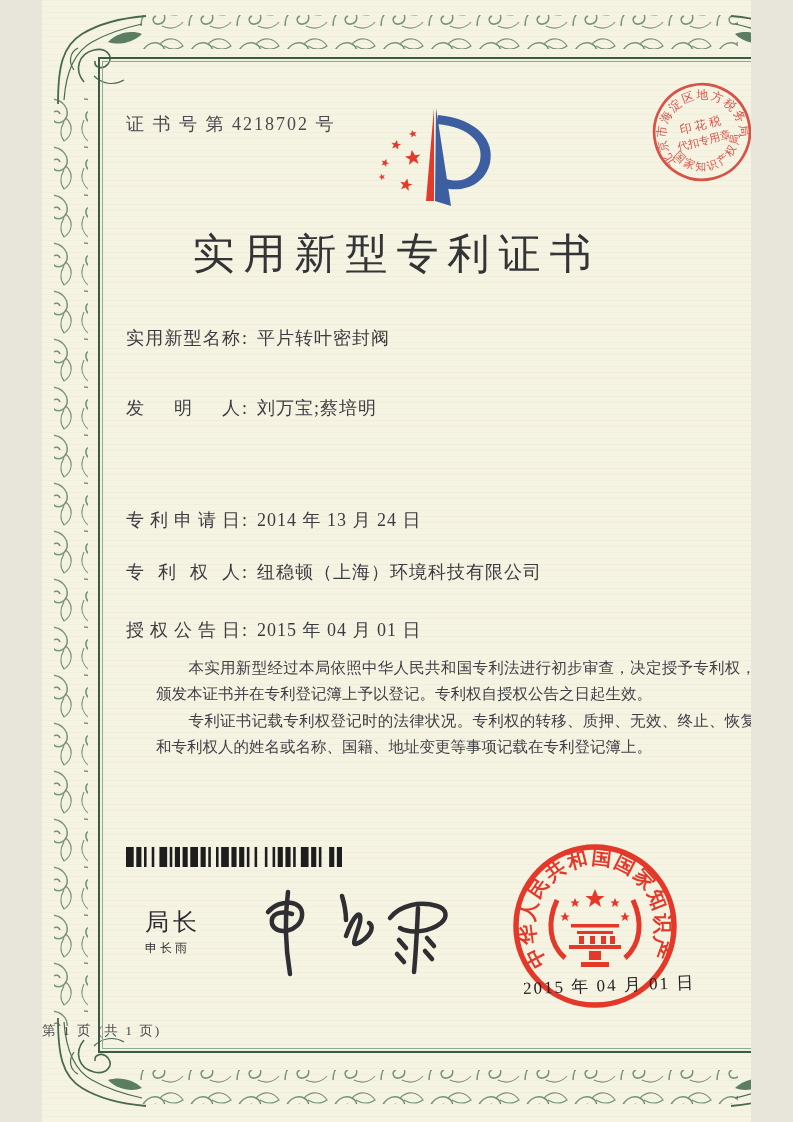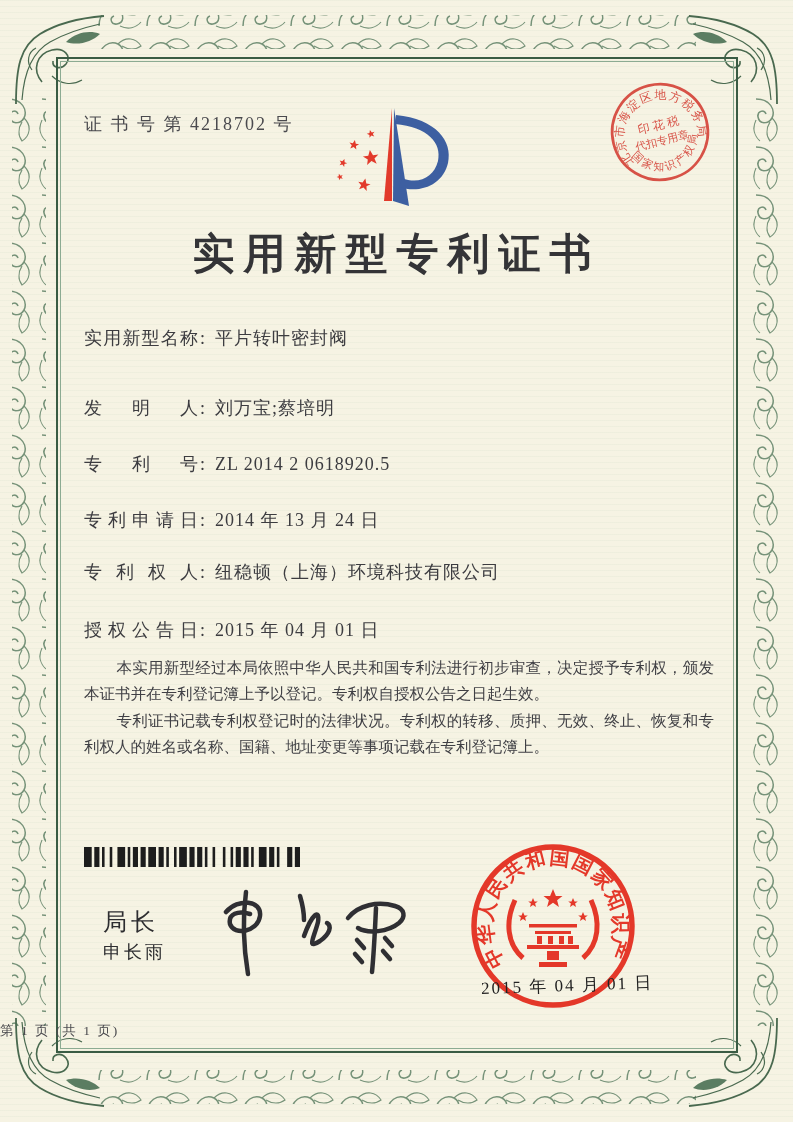--- a/index.html
+++ b/index.html
@@ -1,18 +1,18 @@
 <!DOCTYPE html>
 <html><head>
 <meta charset="utf-8">
 <style>
   * { margin:0; padding:0; box-sizing:border-box; }
   html,body { background:#e8e6da; }
   .page {
-    position:relative; width:793px; height:1122px; margin:0 auto;
+    position:relative; width:709px; height:1122px; margin:0 auto;
     background:#f6f3e3;
     background-image:repeating-linear-gradient(180deg,
       rgba(120,170,130,0.06) 0px, rgba(120,170,130,0.06) 1px,
       transparent 1px, transparent 6px);
     overflow:hidden;
     font-family:"Liberation Serif","DejaVu Serif",serif;
     color:#3d3d40;
   }
   .bg-svg { position:absolute; inset:0; z-index:0; }
   .frame {
@@ -26,40 +26,40 @@
     position:absolute; left:84px; top:112px;
     font-size:18px; letter-spacing:2px; color:#4a4a4e;
   }
   .logo { position:absolute; left:330px; top:101px; width:132px; height:114px; }
   .tax-stamp {
     position:absolute; left:608px; top:80px; width:104px; height:104px;
     transform:rotate(-14deg); opacity:.92;
   }
   .title {
     position:absolute; left:0; top:226px; width:100%;
-    text-align:center; font-size:42px; font-weight:bold;
+    text-align:center; font-size:42px; font-weight:normal;
     letter-spacing:9px; color:#343437;
   }
   .field-row { position:absolute; left:84px; font-size:18px; color:#3c3c40; white-space:nowrap; }
   .flabel { display:inline-block; width:114px; text-align:justify; text-align-last:justify; }
   .fcolon { margin:0 10px 0 2px; }
   .fvalue { letter-spacing:1px; }
   .row0{top:326px}.row1{top:396px}.row2{top:452px}.row3{top:508px}.row4{top:560px}.row5{top:618px}
 
   .paras { position:absolute; left:84px; top:655px; width:630px; }
   .paras p {
     font-size:15.5px; line-height:1.68; text-align:justify;
-    text-indent:2.1em; color:#404045; margin-bottom:1px;
+    text-indent:2.1em; color:#404045; margin-bottom:1px;margin-left:30px;
   }
   .barcode { position:absolute; left:84px; top:847px; width:216px; height:20px; }
   .barcode svg { width:100%; height:100%; }
 
   .sig-title { position:absolute; left:103px; top:906px; font-size:24px; letter-spacing:4px; color:#2d2d30;
     font-family:Liberation Mono, monospace; }
-  .sig-name  { position:absolute; left:103px; top:940px; font-size:18px; letter-spacing:3px; color:#2d2d30;
+  .sig-name  { position:absolute; left:103px; top:940px; font-size:12px; letter-spacing:3px; color:#2d2d30;
     font-family:"Liberation Sans","DejaVu Sans",sans-serif; }
   .sig-hand  { position:absolute; left:208px; top:878px; width:210px; height:104px; }
 
   .big-seal { position:absolute; left:467px; top:840px; width:172px; height:172px; z-index:4; }
   .seal-date {
     position:absolute; left:481px; top:974px; z-index:5;
     font-size:17px; letter-spacing:2px; color:#222; transform:rotate(-2deg);
   }
   .footer {
     position:absolute; left:0; top:1022px; width:100%; text-align:left;
@@ -140,23 +140,20 @@
     </svg>
 
     <div class="title">实用新型专利证书</div>
 
     <div class="field-row row0">
       <span class="flabel">实用新型名称</span><span class="fcolon">:</span><span class="fvalue">平片转叶密封阀</span>
     </div>
     <div class="field-row row1">
       <span class="flabel">发明人</span><span class="fcolon">:</span><span class="fvalue">刘万宝;蔡培明</span>
     </div>
-    <div class="field-row row2">
-      <span class="flabel">专利号</span><span class="fcolon">:</span><span class="fvalue">ZL 2014 2 0618920.5</span>
-    </div>
     <div class="field-row row3">
       <span class="flabel">专利申请日</span><span class="fcolon">:</span><span class="fvalue">2014 年 13 月 24 日</span>
     </div>
     <div class="field-row row4">
       <span class="flabel">专利权人</span><span class="fcolon">:</span><span class="fvalue">纽稳顿（上海）环境科技有限公司</span>
     </div>
     <div class="field-row row5">
       <span class="flabel">授权公告日</span><span class="fcolon">:</span><span class="fvalue">2015 年 04 月 01 日</span>
     </div>
 

